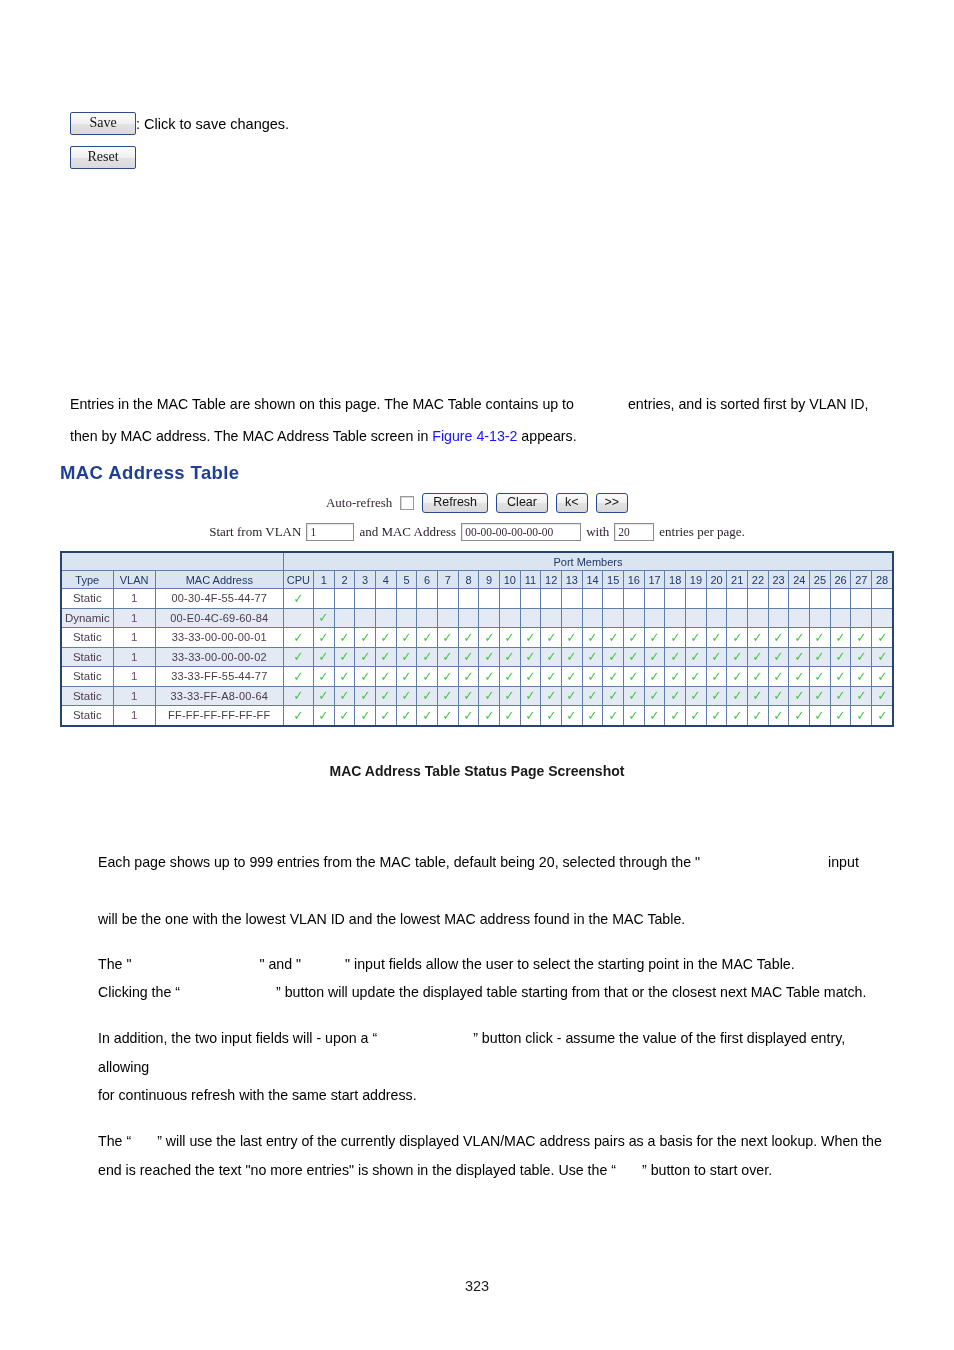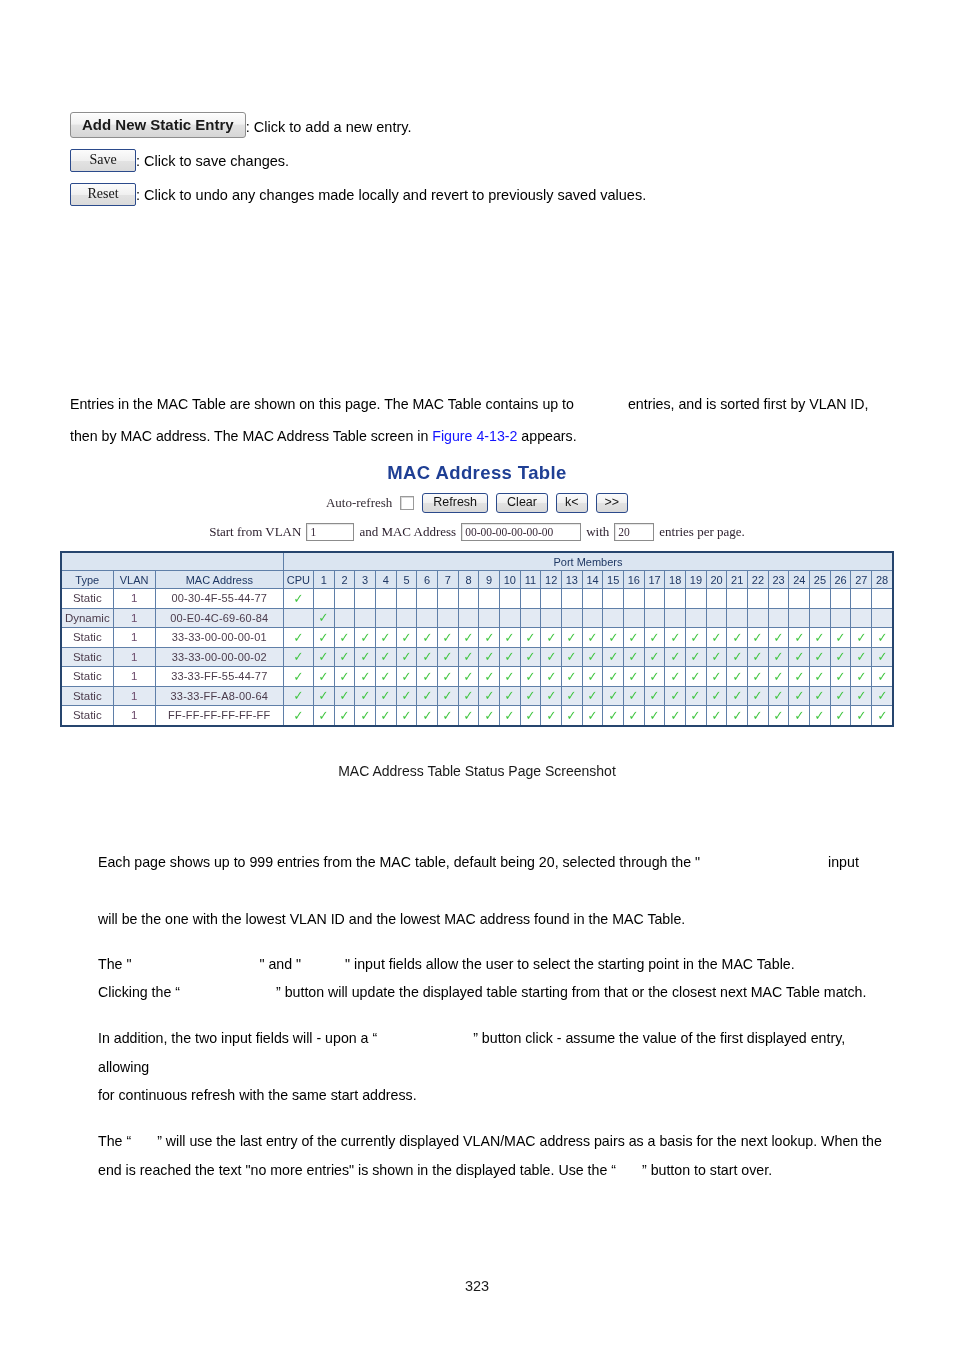--- a/index.html
+++ b/index.html
@@ -80,21 +80,20 @@
   .figref { color: #1414ff; }
 
   
   .shot {
     position: absolute;
     left: 60px;
     top: 462px;
     width: 834px;
   }
   .shot-title {
-    text-align: center;
     color: #1f3f94;
     font-family: "Liberation Sans", sans-serif;
     font-weight: bold;
     font-size: 18.5px;
     letter-spacing: 0.4px;
     margin: 0 0 9px 0;
   }
   .shot-controls {
     display: flex;
     align-items: center;
@@ -211,20 +210,21 @@
   .sep-left { border-left: 1px solid #5f7fa8 !important; }
 
   .caption {
     position: absolute;
     left: 0;
     top: 763px;
     width: 954px;
     text-align: center;
     font-size: 14px;
     color: #1a1a1a;
+    font-weight: bold;
   }
 
   
   .body-text {
     position: absolute;
     left: 98px;
     width: 790px;
     font-size: 14.2px;
     line-height: 28.5px;
   }
@@ -247,33 +247,28 @@
     text-align: center;
     font-size: 14.5px;
     color: #1a1a1a;
   }
 </style>
 </head>
 <body>
 
 <div class="legend">
 
-  <div class="legend-row">
-    <span class="btn-classic">Add New Static Entry</span>
-    <span class="legend-text">: Click to add a new entry.</span>
-  </div>
 
   <div class="legend-row">
     <span class="btn-web">Save</span>
     <span class="legend-text">: Click to save changes.</span>
   </div>
 
   <div class="legend-row">
     <span class="btn-web">Reset</span>
-    <span class="legend-text">: Click to undo any changes made locally and revert to previously saved values.</span>
   </div>
 
 </div>
 
 <div class="intro">
   <span>Entries in the MAC Table are shown on this page. The MAC Table contains up to</span><span class="gap-wide"></span><span>entries, and is sorted first by VLAN ID,</span><br>
   <span>then by MAC address. The MAC Address Table screen in</span>
   <span class="figref">Figure 4-13-2</span>
   <span>appears.</span>
 </div>

